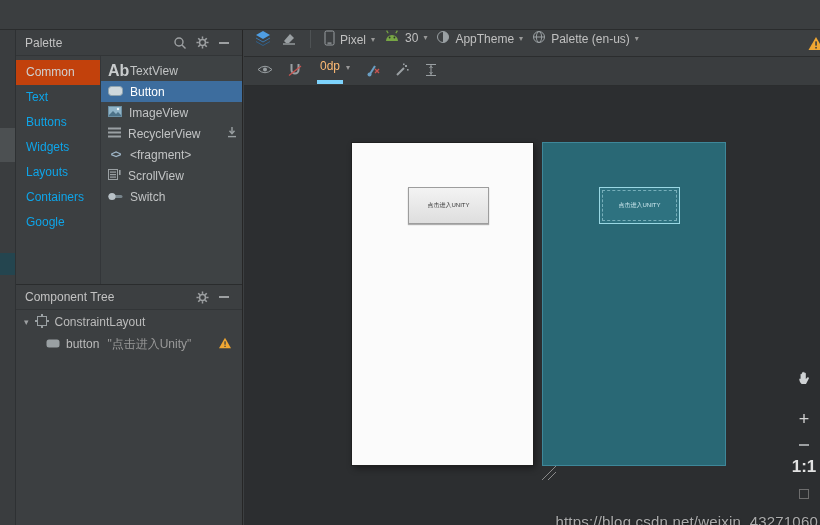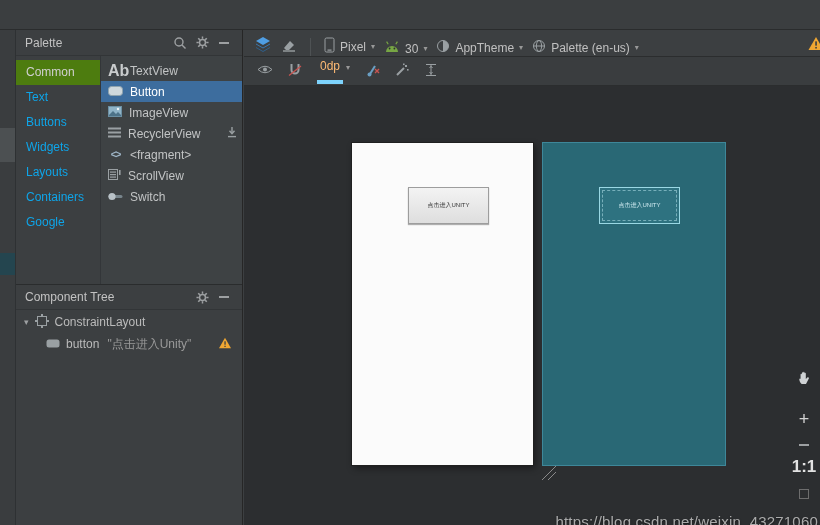--- a/index.html
+++ b/index.html
@@ -18,39 +18,39 @@
   
   .left-panel{position:absolute;left:16px;top:30px;width:227px;height:495px;background:#3c3f41;border-right:1px solid #262626}
   .panel-header{height:26px;display:flex;align-items:center;padding:0 8px 0 9px;border-bottom:1px solid #323537;color:#c2c2c2}
   .panel-header .title{flex:1}
   .hicon{width:20px;height:18px;display:flex;align-items:center;justify-content:center;margin-left:2px;cursor:pointer}
   .minus-bar{width:10px;height:2px;background:#9da0a2}
 
   .palette-body{display:flex;height:228px}
   .cat-col{width:84px;padding-top:4px}
   .cat-row{height:25px;line-height:25px;padding-left:10px;cursor:pointer;color:#0ea5e9}
-  .cat-row.selected{background:#4d7c0f;color:#d0d0d0}
+  .cat-row.selected{background:#c2410c;color:#d0d0d0}
   .item-col{flex:1;padding-top:4px;border-left:1px solid #333639;background:#3e4244}
   .item-row{height:21px;display:flex;align-items:center;padding:0 4px 0 7px;gap:7px;color:#c2c4c5;cursor:pointer}
   .item-row.selected{background:#3d6d9e;color:#ffffff}
   .icon-ab{font-size:16px;font-weight:bold;color:#c9cccd;width:15px;text-align:center}
   .icon-frag{font-size:10px;font-weight:bold;color:#9fb6c8;width:15px;text-align:center;letter-spacing:-1px}
   .item-spacer{flex:1}
 
   .tree-header{position:absolute;left:0;top:254px;width:226px;border-top:1px solid #2a2c2d}
   .tree-body{position:absolute;left:0;top:281px;width:226px}
   .tree-row{height:22px;display:flex;align-items:center;gap:6px;padding-left:8px;cursor:pointer}
   .tree-row.child{padding-left:30px}
   .tree-text{color:#9a9a9a;margin-left:2px}
   .tree-warn{margin-left:auto;margin-right:10px}
   .caret{font-size:9px;color:#9da0a2}
 
   
   .main{position:absolute;left:244px;top:30px;width:576px;height:495px}
-  .toolbar{height:27px;background:#3c3f41;border-bottom:1px solid #2b2d2e;display:flex;align-items:flex-end;padding-left:10px;gap:9px;position:relative}
+  .toolbar{height:27px;background:#3c3f41;border-bottom:1px solid #2b2d2e;display:flex;align-items:flex-start;padding-left:10px;gap:9px;position:relative}
   .design-toolbar{height:29px;background:#3a3d3f;border-bottom:1px solid #2b2d2e;display:flex;align-items:center;padding-left:13px;gap:15px}
   .dropdown{display:flex;align-items:center;gap:5px;color:#c0c0c0;cursor:pointer;white-space:nowrap}
   .chev{font-size:8px;color:#989898}
   .vdiv{width:1px;height:18px;background:#4e5254;margin:0 4px}
   .warn-edge{position:absolute;right:-5px;top:6px;cursor:pointer}
   .dp-box{display:flex;align-items:baseline;gap:3px;cursor:pointer}
   .dp-value{color:#fdba74;border-bottom:4px solid #7dd3fc;padding:0 3px 7px 3px}
 
   .canvas{position:absolute;left:0;top:56px;width:576px;height:439px;background:#2c2e30;overflow:hidden}
 

